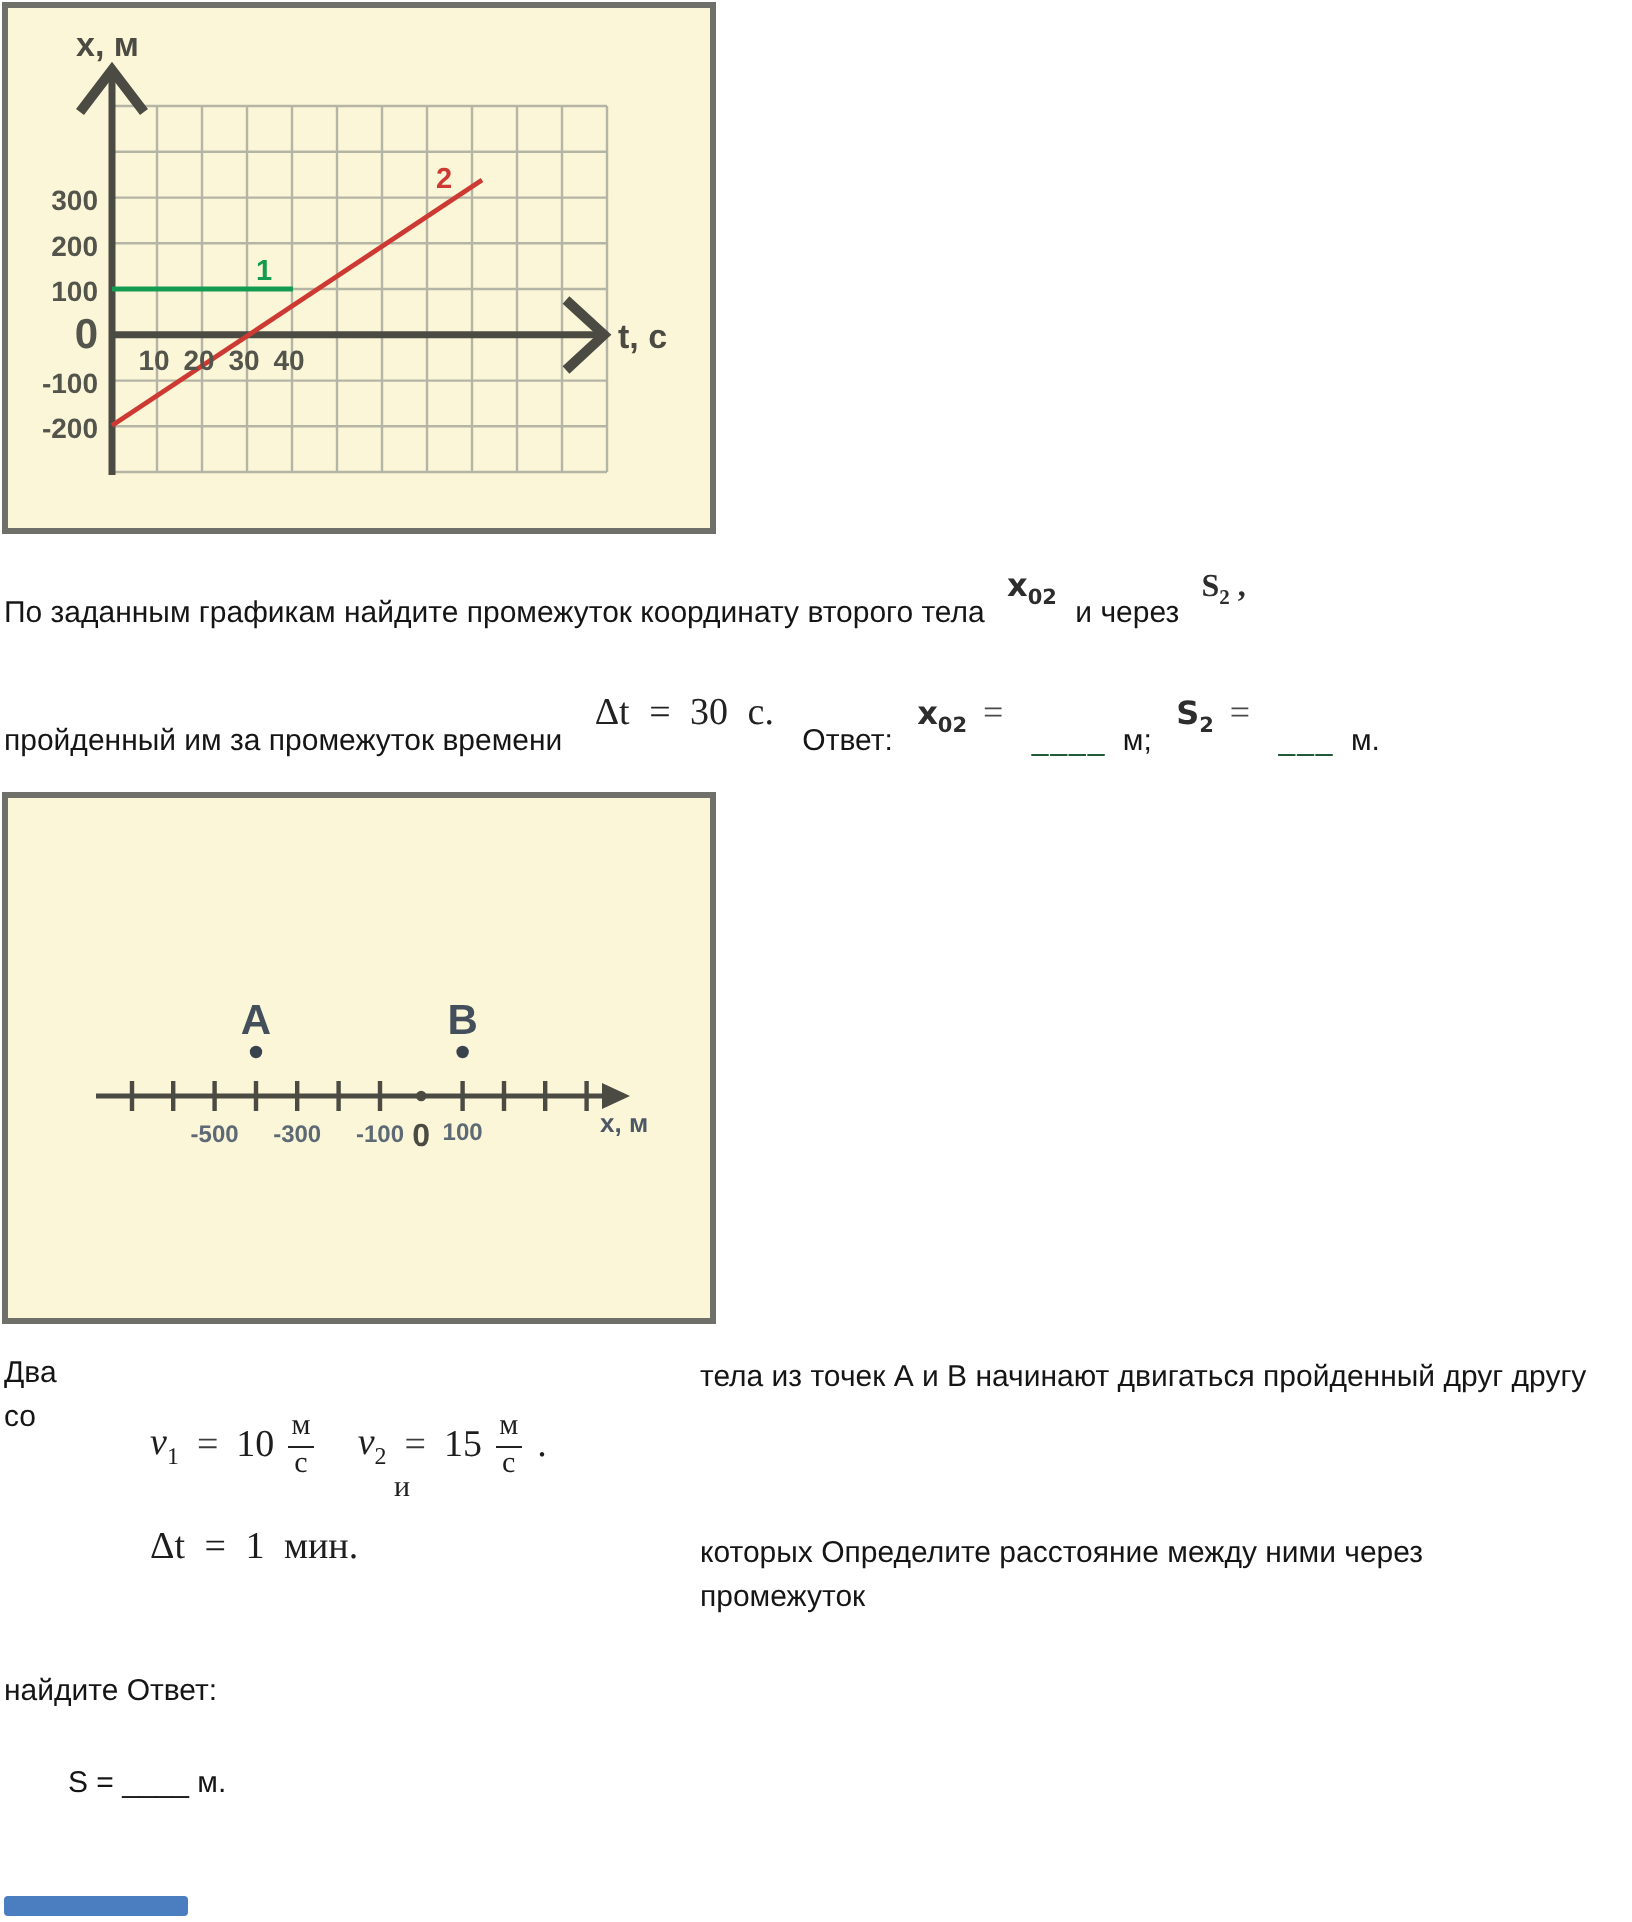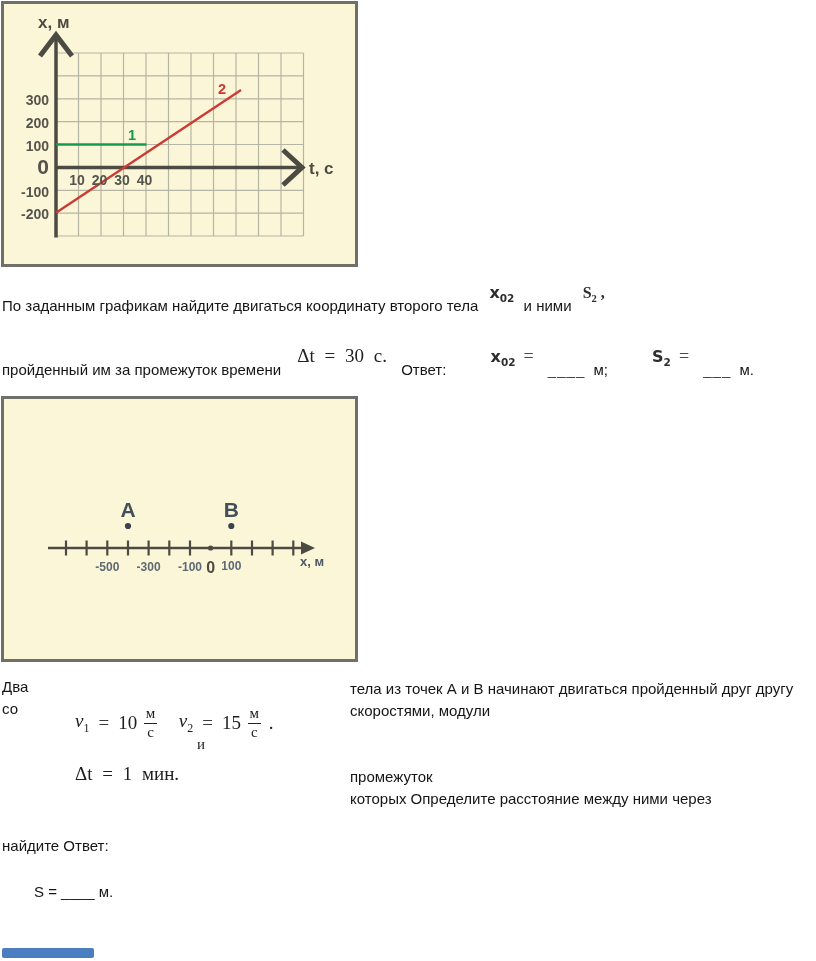--- a/index.html
+++ b/index.html
@@ -26,21 +26,21 @@
   .axname{font-family:"Liberation Sans",sans-serif;font-weight:600;fill:#4b4b43;font-size:17px;}
   .zero1{font-size:21px;}
   .nl-lbl{font-family:"Liberation Sans",sans-serif;font-weight:600;fill:#5d6a76;font-size:12px;}
   .nl-zero{font-size:16px;fill:#4b4b43;}
   .nl-axname{font-family:"Liberation Sans",sans-serif;font-weight:600;fill:#4c5866;font-size:13px;}
   .ptlbl{font-family:"Liberation Sans",sans-serif;font-weight:600;fill:#43505c;font-size:21px;}
 
   
   .tline{position:absolute;left:2px;white-space:nowrap;font-size:15px;line-height:20px;}
   .raised{display:inline-block;transform:translateY(-13px);text-align:center;}
-  .fx{font-family:"DejaVu Sans",sans-serif;font-weight:bold;font-size:16px;color:#2d2d2d;margin-left:32px;}
+  .fx{font-family:"DejaVu Sans",sans-serif;font-weight:bold;font-size:16px;color:#2d2d2d;}
   .fx sub{font-size:10.5px;font-weight:bold;}
   .serifx{font-family:"Liberation Serif",serif;font-size:19px;color:#222;word-spacing:5px;}
   .eqg{color:#4a4a4a;font-family:"Liberation Serif",serif;font-size:18px;margin:0 0 0 8px;}
   .blank{color:#14532d;letter-spacing:1px;}
   .gap12{margin-left:12px;}
   .gap10{margin-left:10px;}
   .gap8{margin-left:8px;}
   .gap4{margin-left:4px;}
 
   
@@ -90,23 +90,23 @@
 
     <text class="axname" x="34" y="24">x, м</text>
     <text class="axname" x="305" y="170">t, c</text>
 
     <text x="128" y="136" text-anchor="middle" fill="#149b52" font-size="14.5" font-weight="600">1</text>
     <text x="218" y="90" text-anchor="middle" fill="#cd3a33" font-size="14.5" font-weight="600">2</text>
   </svg>
 </div>
 
 <div class="tline" style="top:296px;">
-  <span>По заданным графикам найдите двигаться координату второго тела</span>
+  <span>По заданным графикам найдите промежуток координату второго тела</span>
   <span class="raised fx" style="margin:0 5px 0 7px;"><span>x</span><sub>02</sub></span>
-  <span>и ними</span>
+  <span>и через</span>
   <span class="raised fx" style="margin:0 0 0 7px;font-family:Liberation Serif, serif;"><span>S</span><sub>2</sub><span class="gap4">,</span></span>
 </div>
 
 <div class="tline" style="top:359px;">
   <span>пройденный им за промежуток времени</span>
   <span class="raised serifx gap12">Δt = 30 с.</span>
   <span class="gap10">Ответ:</span>
   <span class="raised gap8"><span class="fx"><span>x</span><sub>02</sub></span><span class="eqg">=</span></span>
   <span class="blank gap10">____</span>
   <span class="gap4">м;</span>
@@ -132,21 +132,20 @@
     <text class="ptlbl" x="124" y="118" text-anchor="middle">A</text>
     <text class="ptlbl" x="227.3" y="118" text-anchor="middle">B</text>
     <circle cx="124" cy="127" r="3.1" fill="#39434e"></circle>
     <circle cx="227.3" cy="127" r="3.1" fill="#39434e"></circle>
   </svg>
 </div>
 
 <div class="leftword" style="top:678px;">Два</div>
 <div class="rightcol" style="top:678px;">
   <div>тела из точек А и В начинают двигаться пройденный друг другу</div>
-  <div>скоростями, модули</div>
 </div>
 <div class="leftword" style="top:700px;">со</div>
 
 <div class="vformula">
   <span><i>v</i><sub>1</sub></span>
   <span class="vf-eq">=</span>
   <span>10</span>
   <span class="frac">
       <span class="num">м</span>
       <span class="den">с</span>
@@ -159,20 +158,20 @@
       <span class="num">м</span>
       <span class="den">с</span>
     </span>
   <span>.</span>
 </div>
 <div class="and-word">и</div>
 
 <div class="dt2">Δt = 1 мин.</div>
 
 <div class="rightcol" style="top:766px;">
+  <div>которых  Определите расстояние между ними через</div>
   <div>промежуток</div>
-  <div>которых  Определите расстояние между ними через</div>
 </div>
 
 <div class="leftword" style="top:837px;">найдите Ответ:</div>
 <div class="leftword" style="top:883px;margin-left:32px;">S = ____ м.</div>
 
 <div class="footer-bar"></div>
 
 </body></html>

